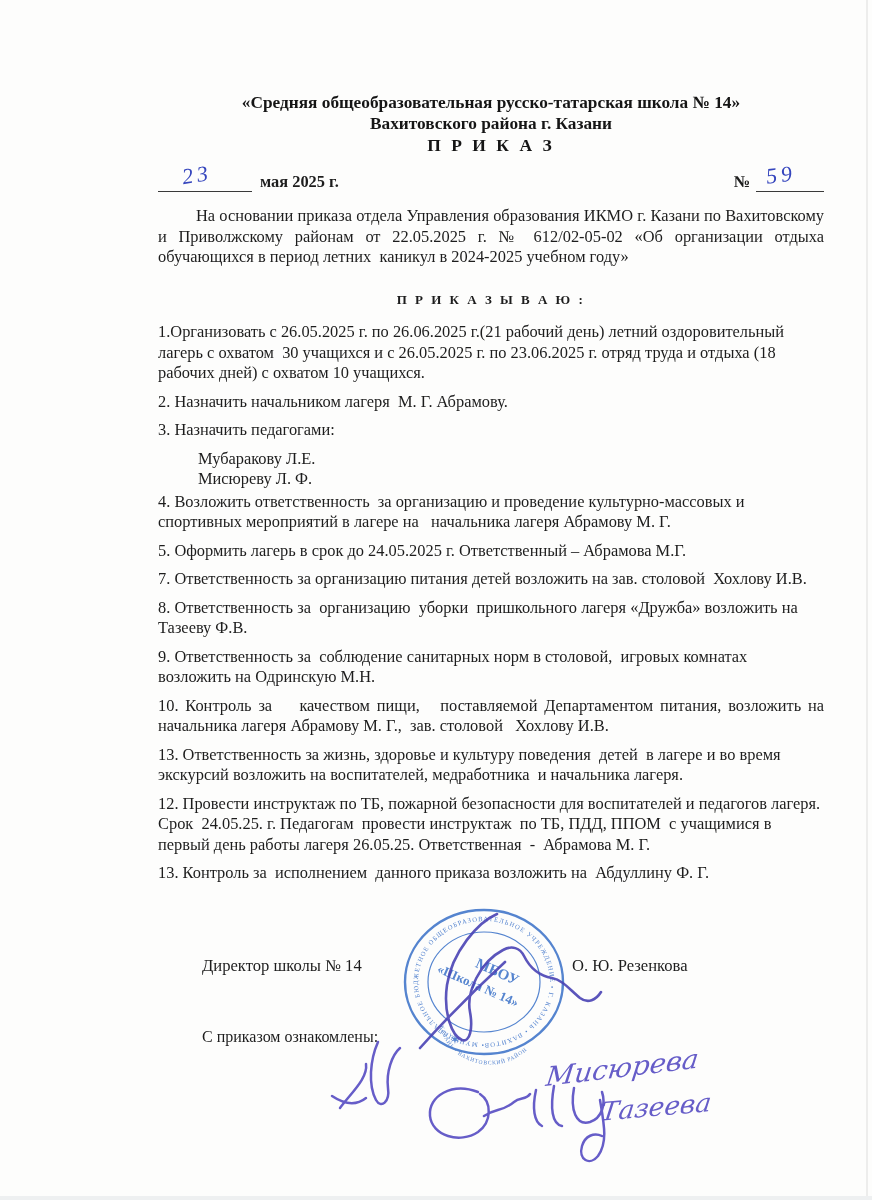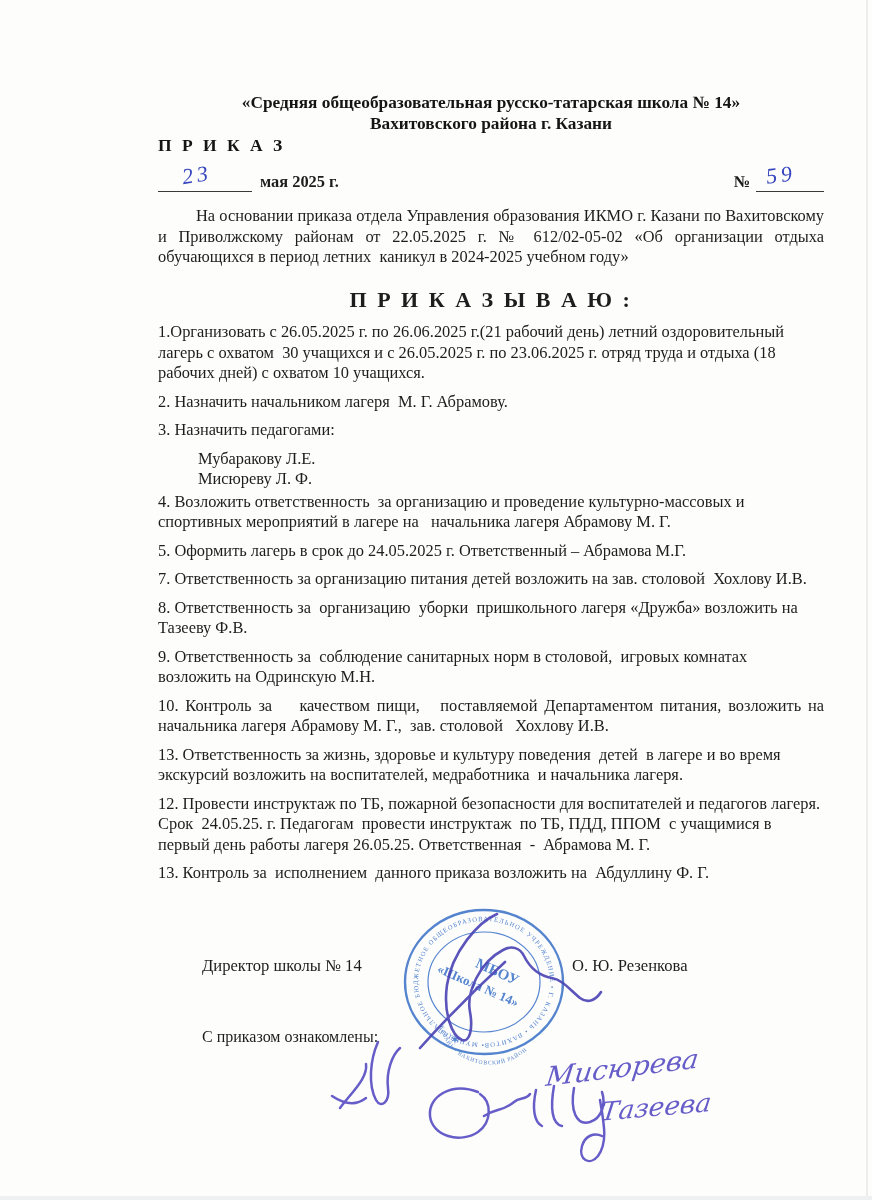--- a/index.html
+++ b/index.html
@@ -9,32 +9,32 @@
     font-family:"Liberation Serif", serif;
     color:#1d1d1d;
   }
   .page{position:absolute;inset:0;}
   .content{
     position:absolute;left:158px;right:48px;top:0;
     font-size:16.4px;line-height:20.5px;
   }
   .org-header{padding-top:92px;text-align:center;font-weight:bold;font-size:17.3px;line-height:21px;color:#151515;}
   .org-header div{white-space:pre-wrap;}
-  .doc-type{font-weight:bold;font-size:17.5px;line-height:22px;letter-spacing:3px;color:#151515;}
+  .doc-type{text-align:center;font-weight:bold;font-size:17.5px;line-height:22px;letter-spacing:3px;color:#151515;}
   .date-row{margin-top:12px;display:flex;justify-content:space-between;align-items:flex-end;height:24px;}
   .date-left{display:flex;align-items:flex-end;}
   .blank-line{display:inline-block;border-bottom:1.6px solid #3a3a3a;position:relative;}
   .blank-day{width:94px;height:20px;margin-right:8px;}
   .blank-num{width:68px;height:20px;margin-left:6px;}
   .hw{color:#3545bd;font-style:italic;font-size:22px;line-height:20px;position:absolute;left:24px;top:-6px;transform:rotate(-9deg);letter-spacing:4px;}
   .hw-num{left:10px;transform:rotate(-7deg);}
   .bold{font-weight:bold;margin-top:47px;}
   .subject{margin-top:13px;text-align:center;font-weight:bold;white-space:pre-wrap;color:#151515;}
   .basis{margin-top:14px;text-indent:38px;text-align:justify;white-space:pre-wrap;}
-  .resolve{margin-top:22px;text-align:center;letter-spacing:2.5px;font-size:22px;}
+  .resolve{margin-top:22px;text-align:center;letter-spacing:2.5px;font-size:13px;}
   p.item{margin:8px 0 0 0;white-space:pre-wrap;}
   p.item.first{margin-top:12px;}
   p.item.gap{margin-top:2px;}
   p.item.justify{text-align:justify;}
   .teachers{margin:8px 0 0 40px;}
   .teachers div{white-space:pre-wrap;}
   .sign-row{position:absolute;left:0;top:956px;width:872px;height:24px;text-align:center;}
   .sign-label{position:absolute;left:202px;top:0;font-size:16.6px;}
   .sign-name{position:absolute;left:572px;top:0;font-size:16.6px;}
   .ack-label{position:absolute;left:202px;top:1028px;font-size:16px;}

